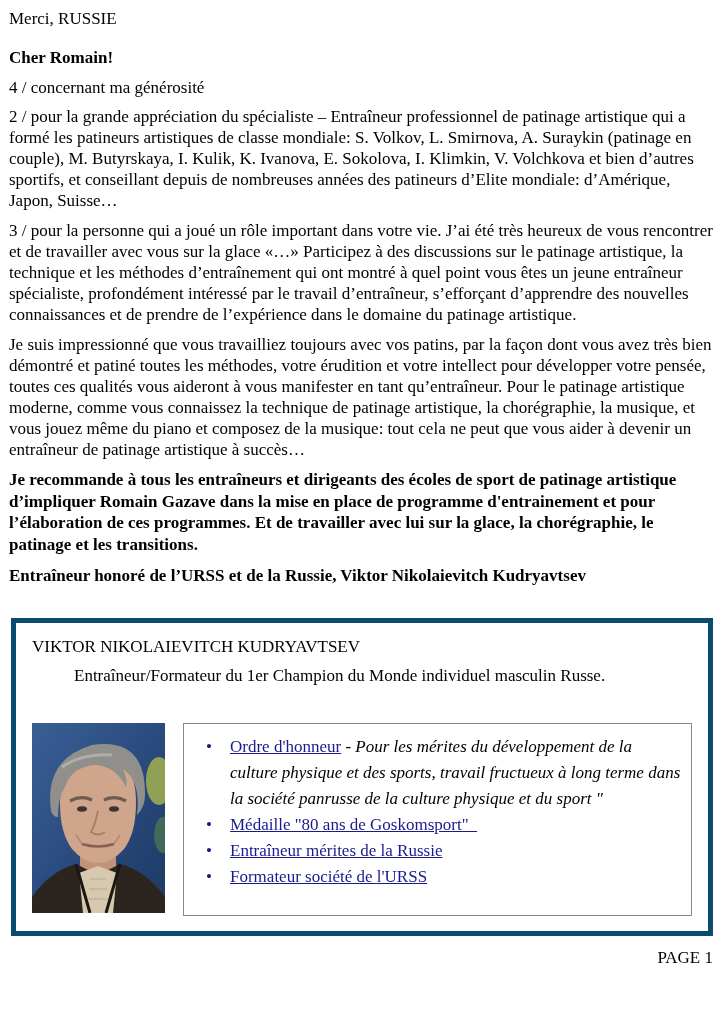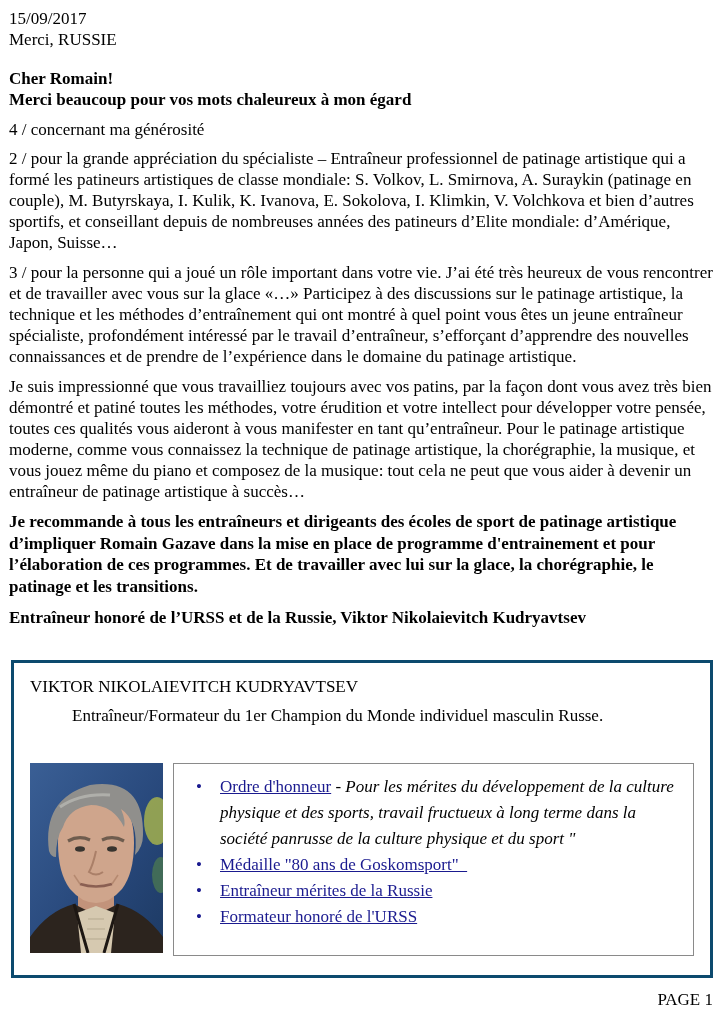--- a/index.html
+++ b/index.html
@@ -23,34 +23,34 @@
   .mt8  { margin-top:8px; }
   .mt10 { margin-top:10px; }
   .bold { font-weight:700; line-height:21.5px; }
 
   .bio-box {
     margin-top:31px;
     margin-left:2px;
     margin-right:1px;
     height:318px;
     box-sizing:border-box;
-    border:3px solid #0c4a6e;
+    border:5px solid #0c4a6e;
     padding:13px 16px 0 16px;
   }
   .bio-title { line-height:21px; }
   .bio-subtitle { margin-top:8px; margin-left:42px; line-height:21px; }
   .bio-row { display:flex; margin-top:37px; }
   .photo {
     width:133px; height:190px;
     flex:0 0 133px;
     overflow:hidden;
   }
   .honors-box {
     flex:1;
-    margin-left:10px;
+    margin-left:18px;
     box-sizing:border-box;
     height:193px;
     border:1px solid #8a8a8a;
     padding:6px 8px 0 12px;
     overflow:hidden;
   }
   ul.honors { list-style:none; margin:4px 0 0 0; padding:0 0 0 34px; }
   ul.honors li { position:relative; line-height:26px; margin:0; }
   ul.honors li::before {
     content:"\2022";
@@ -71,27 +71,25 @@
     padding-right:1px;
     line-height:18px;
   }
 </style>
 </head>
 <body>
 
 <div class="page">
 
   <div class="top-block">
-    <div class="line">15/09/2017</div>
     <div class="line">Merci, RUSSIE</div>
   </div>
 
   <div class="mt18">
     <div class="line">Cher Romain!</div>
-    <div class="line">Merci beaucoup pour vos mots chaleureux à mon égard</div>
   </div>
 
   <p class="mt9">4 / concernant ma générosité</p>
   <p class="mt8">2 / pour la grande appréciation du spécialiste – Entraîneur professionnel de patinage artistique qui a formé les patineurs artistiques de classe mondiale: S. Volkov, L. Smirnova, A. Suraykin (patinage en couple), M. Butyrskaya, I. Kulik, K. Ivanova, E. Sokolova, I. Klimkin, V. Volchkova et bien d’autres sportifs, et conseillant depuis de nombreuses années des patineurs d’Elite mondiale: d’Amérique, Japon, Suisse…</p>
   <p class="mt9">3 / pour la personne qui a joué un rôle important dans votre vie. J’ai été très heureux de vous rencontrer et de travailler avec vous sur la glace «…» Participez à des discussions sur le patinage artistique, la technique et les méthodes d’entraînement qui ont montré à quel point vous êtes un jeune entraîneur spécialiste, profondément intéressé par le travail d’entraîneur, s’efforçant d’apprendre des nouvelles connaissances et de prendre de l’expérience dans le domaine du patinage artistique.</p>
   <p class="mt9">Je suis impressionné que vous travailliez toujours avec vos patins, par la façon dont vous avez très bien démontré et patiné toutes les méthodes, votre érudition et votre intellect pour développer votre pensée, toutes ces qualités vous aideront à vous manifester en tant qu’entraîneur. Pour le patinage artistique moderne, comme vous connaissez la technique de patinage artistique, la chorégraphie, la musique, et vous jouez même du piano et composez de la musique: tout cela ne peut que vous aider à devenir un entraîneur de patinage artistique à succès…</p>
   <p class="mt9 bold">Je recommande à tous les entraîneurs et dirigeants des écoles de sport de patinage artistique d’impliquer Romain Gazave dans la mise en place de programme d'entrainement et pour l’élaboration de ces programmes. Et de travailler avec lui sur la glace, la chorégraphie, le patinage et les transitions.</p>
   <p class="mt10 bold">Entraîneur honoré de l’URSS et de la Russie, Viktor Nikolaievitch Kudryavtsev</p>
 
   <div class="bio-box">
@@ -136,21 +134,21 @@
           <li>
             <span class="hlink">Ordre d'honneur</span><span class="hsep"> - </span><span class="hdesc">Pour les mérites du développement de la culture physique et des sports, travail fructueux à long terme dans la société panrusse de la culture physique et du sport "</span>
           </li>
           <li>
             <span class="hlink">Médaille "80 ans de Goskomsport"&nbsp;&nbsp;</span>
           </li>
           <li>
             <span class="hlink">Entraîneur mérites de la Russie</span>
           </li>
           <li>
-            <span class="hlink">Formateur honoré de l'URSS</span>
+            <span class="hlink">Formateur société de l'URSS</span>
           </li>
 
         </ul>
       </div>
 
     </div>
   </div>
 
   <div class="footer">PAGE 1</div>
 

